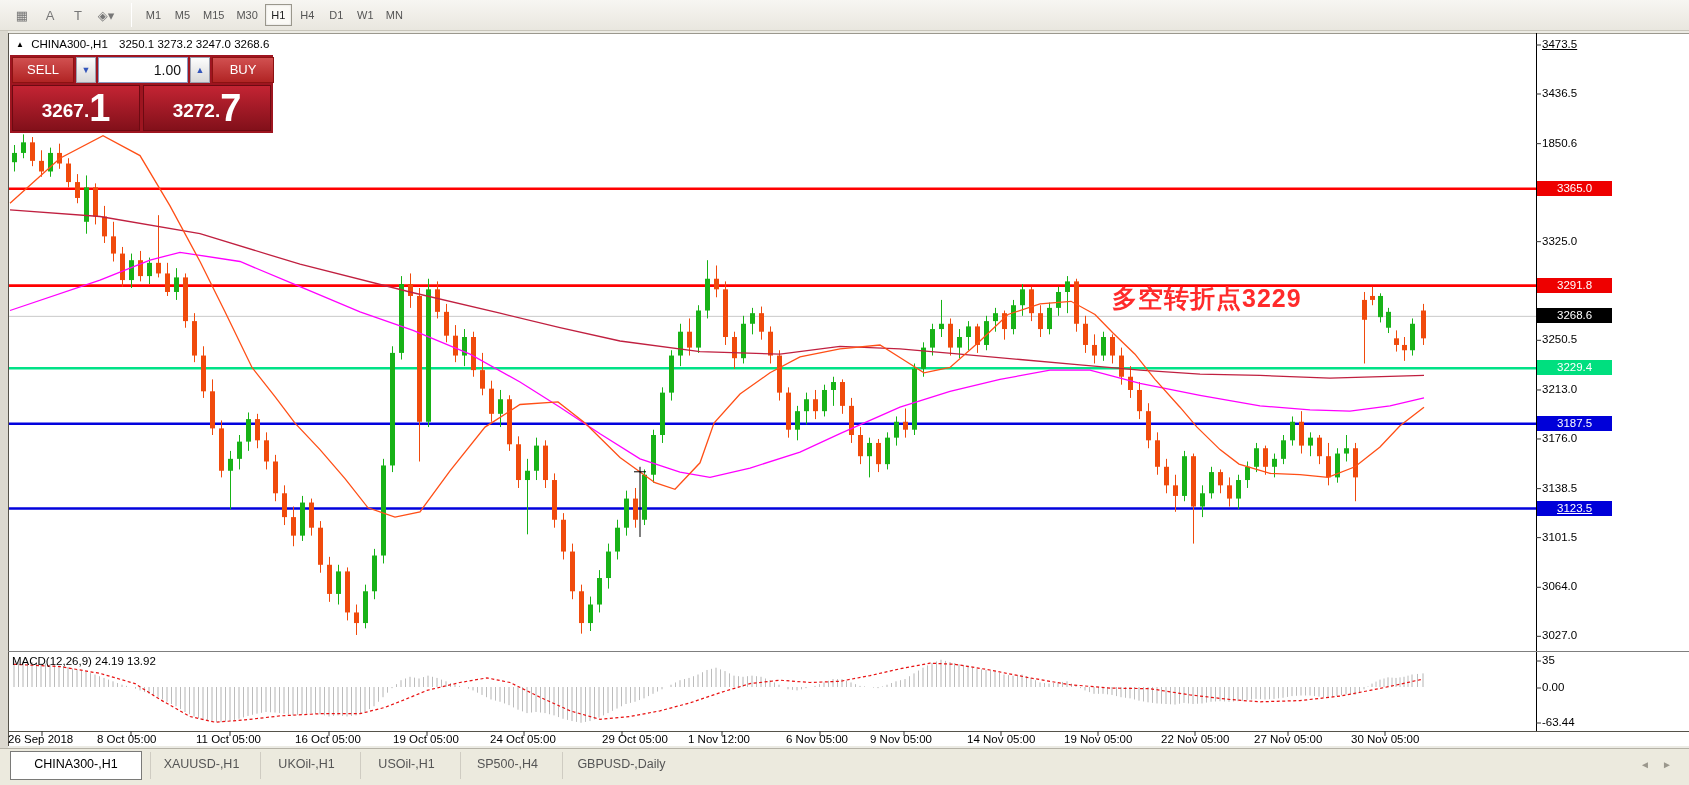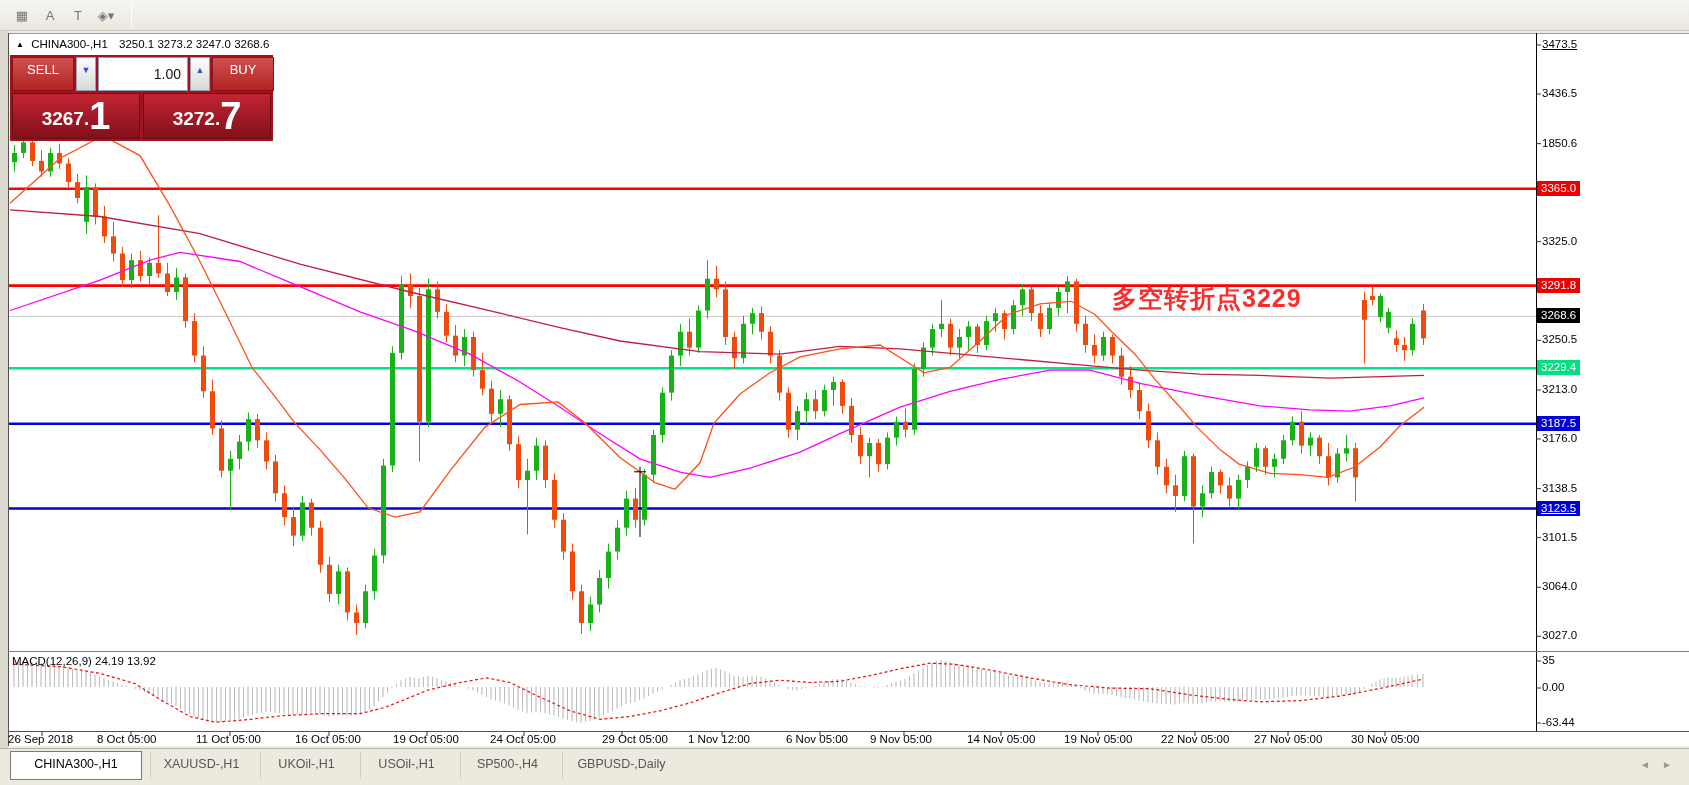--- a/index.html
+++ b/index.html
@@ -18,36 +18,36 @@
     background:#cfccc2; border-right:1px solid #fff; }
   
   #chart-window { position:absolute; left:8px; top:33px; width:1681px; height:713px; background:#fff; }
   #left-strip { position:absolute; left:0; top:31px; width:8px; height:754px; background:#dcd9d0; }
   #chart-svg { position:absolute; left:0; top:0; width:1689px; height:785px; z-index:1; }
   #title-row { position:absolute; left:16px; top:38px; z-index:2; font-size:11.5px; color:#000; }
   #title-row .tri { font-size:8px; vertical-align:1px; margin-right:4px; }
   
   #trade-panel { position:absolute; left:10px; top:55px; width:263px; z-index:5;
     background:#9e1520; padding:2px; }
-  #tp-row1 { display:flex; gap:2px; height:34px; }
+  #tp-row1 { display:flex; gap:2px; height:26px; }
   .tp-btn { flex:0 0 62px; background:linear-gradient(#d15050,#b12424); color:#fff; font-size:13px;
     text-align:center; line-height:24px; border:1px solid #8c1212; cursor:pointer; }
   .spin-btn { flex:0 0 20px; background:linear-gradient(#fdfdfd,#d8d8d8); border:1px solid #9aa0b0;
     color:#3355bb; font-size:9px; text-align:center; line-height:24px; cursor:pointer; }
   #volume-input { flex:1 1 auto; width:90px; border:1px solid #8899c0; font-size:14px;
     text-align:right; padding-right:6px; color:#111; background:#fff; }
   #tp-row2 { display:flex; gap:3px; margin-top:2px; height:46px; }
   .tp-price { flex:1; background:linear-gradient(#c32433,#82101a); color:#fff; display:flex;
     align-items:flex-end; justify-content:center; padding-bottom:4px; border:1px solid #6d0a12; }
   .tp-price .main { font-size:19px; font-weight:bold; line-height:30px; }
   .tp-price .big { font-size:38px; font-weight:bold; line-height:36px; }
   
   .axis-label { position:absolute; left:1542px; font-size:11.5px; color:#000; z-index:2; }
   .axis-badge { position:absolute; left:1537px; font-size:11.5px; color:#fff; z-index:3;
-    padding:0 4px; line-height:15px; }
+    padding:0 20px; line-height:15px; }
   .macd-axis-label { position:absolute; left:1542px; font-size:11.5px; color:#000; z-index:2; }
   #macd-label { position:absolute; left:12px; top:655px; font-size:11.5px; color:#000; z-index:2; }
   
   #annotation { position:absolute; left:1112px; top:282px; z-index:2; color:#ff2b2b;
     font-size:25px; font-weight:bold; letter-spacing:1px; }
   
   .time-label { position:absolute; top:733px; font-size:11.5px; color:#000; z-index:2; white-space:nowrap; }
   
   #tabbar { position:absolute; left:0; top:748px; width:1689px; height:37px;
     background:#eceade; border-top:1px solid #b5b2a7; z-index:4; }
@@ -743,20 +743,31 @@
   </svg>
 
 <div id="toolbar">
   <div class="toolbar-sep"></div>
   <div id="tools-host">
       <div class="tool" style="left: 10px;">▦</div>
       <div class="tool" style="left: 38px;">A</div>
       <div class="tool" style="left: 66px;">T</div>
       <div class="tool" style="left: 94px;">◈▾</div>
     </div>
+  <div class="tf-group" id="tf-host">
+      <div class="tf-btn">M1</div>
+      <div class="tf-btn">M5</div>
+      <div class="tf-btn">M15</div>
+      <div class="tf-btn">M30</div>
+      <div class="tf-btn active">H1</div>
+      <div class="tf-btn">H4</div>
+      <div class="tf-btn">D1</div>
+      <div class="tf-btn">W1</div>
+      <div class="tf-btn">MN</div>
+    </div>
 </div>
 
 <div id="title-row">
   <span class="tri">▲</span>
   <span>CHINA300-,H1</span>
   <span style="margin-left:8px">3250.1 3273.2 3247.0 3268.6</span>
 </div>
 
 <div id="trade-panel">
   <div id="tp-row1">

